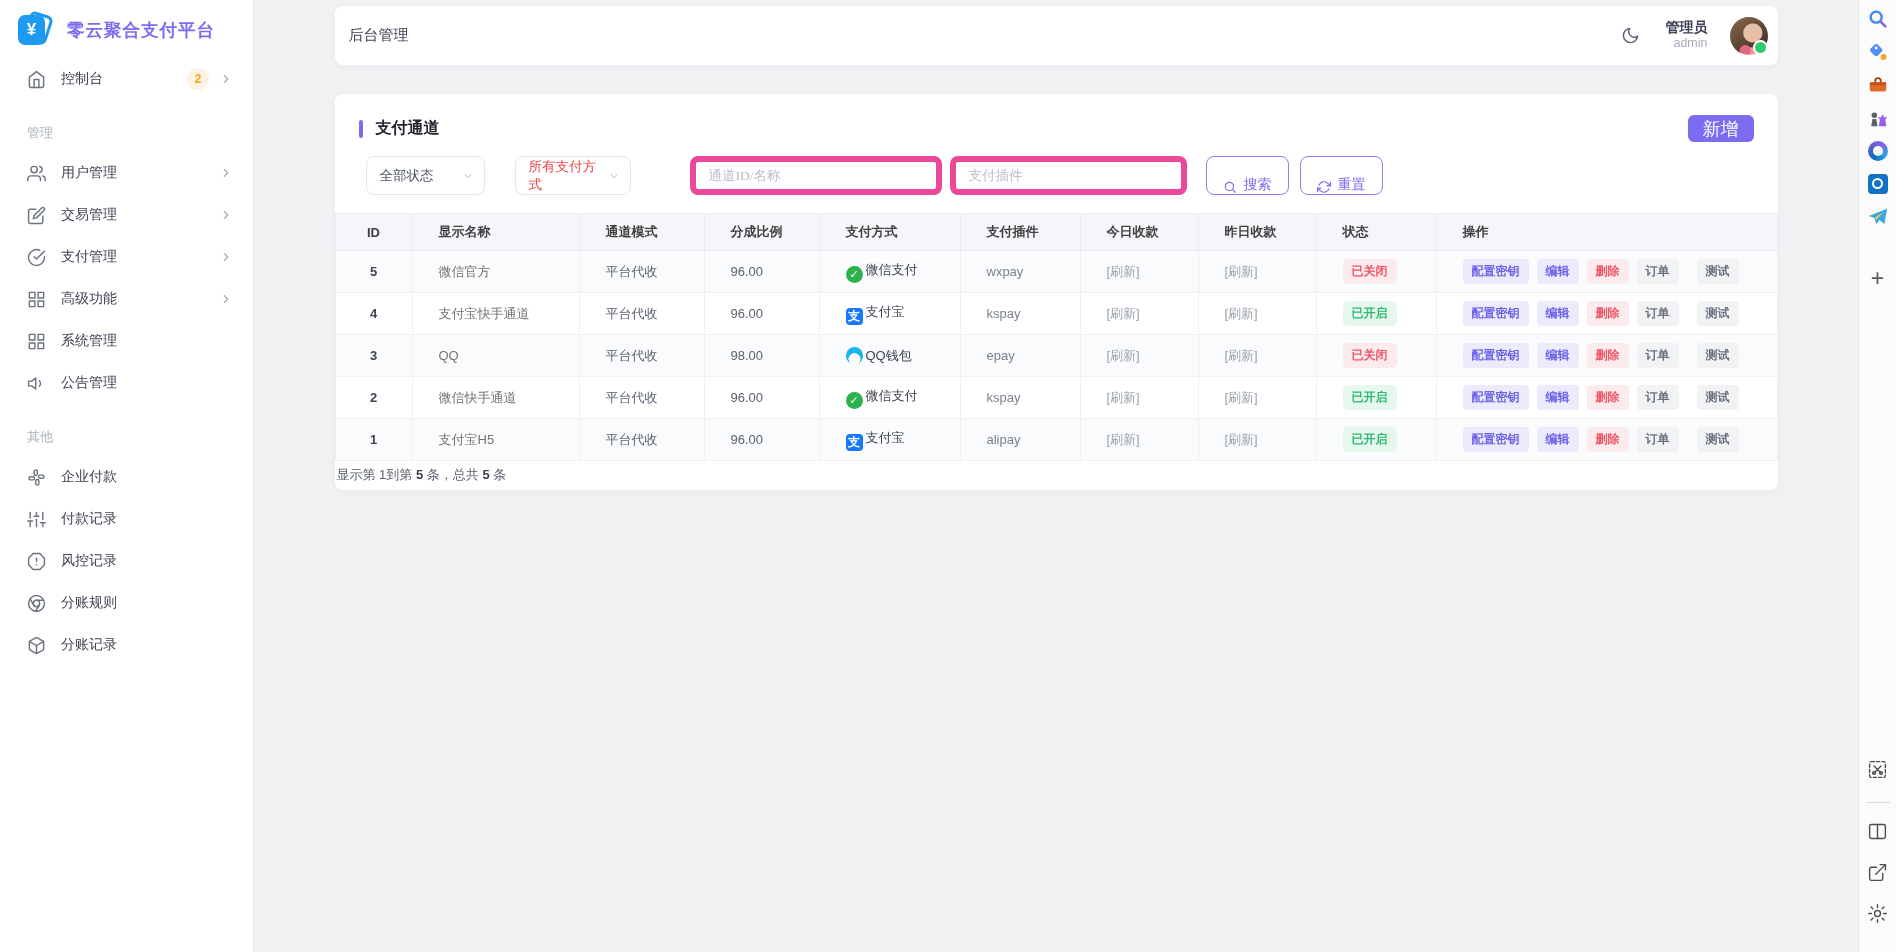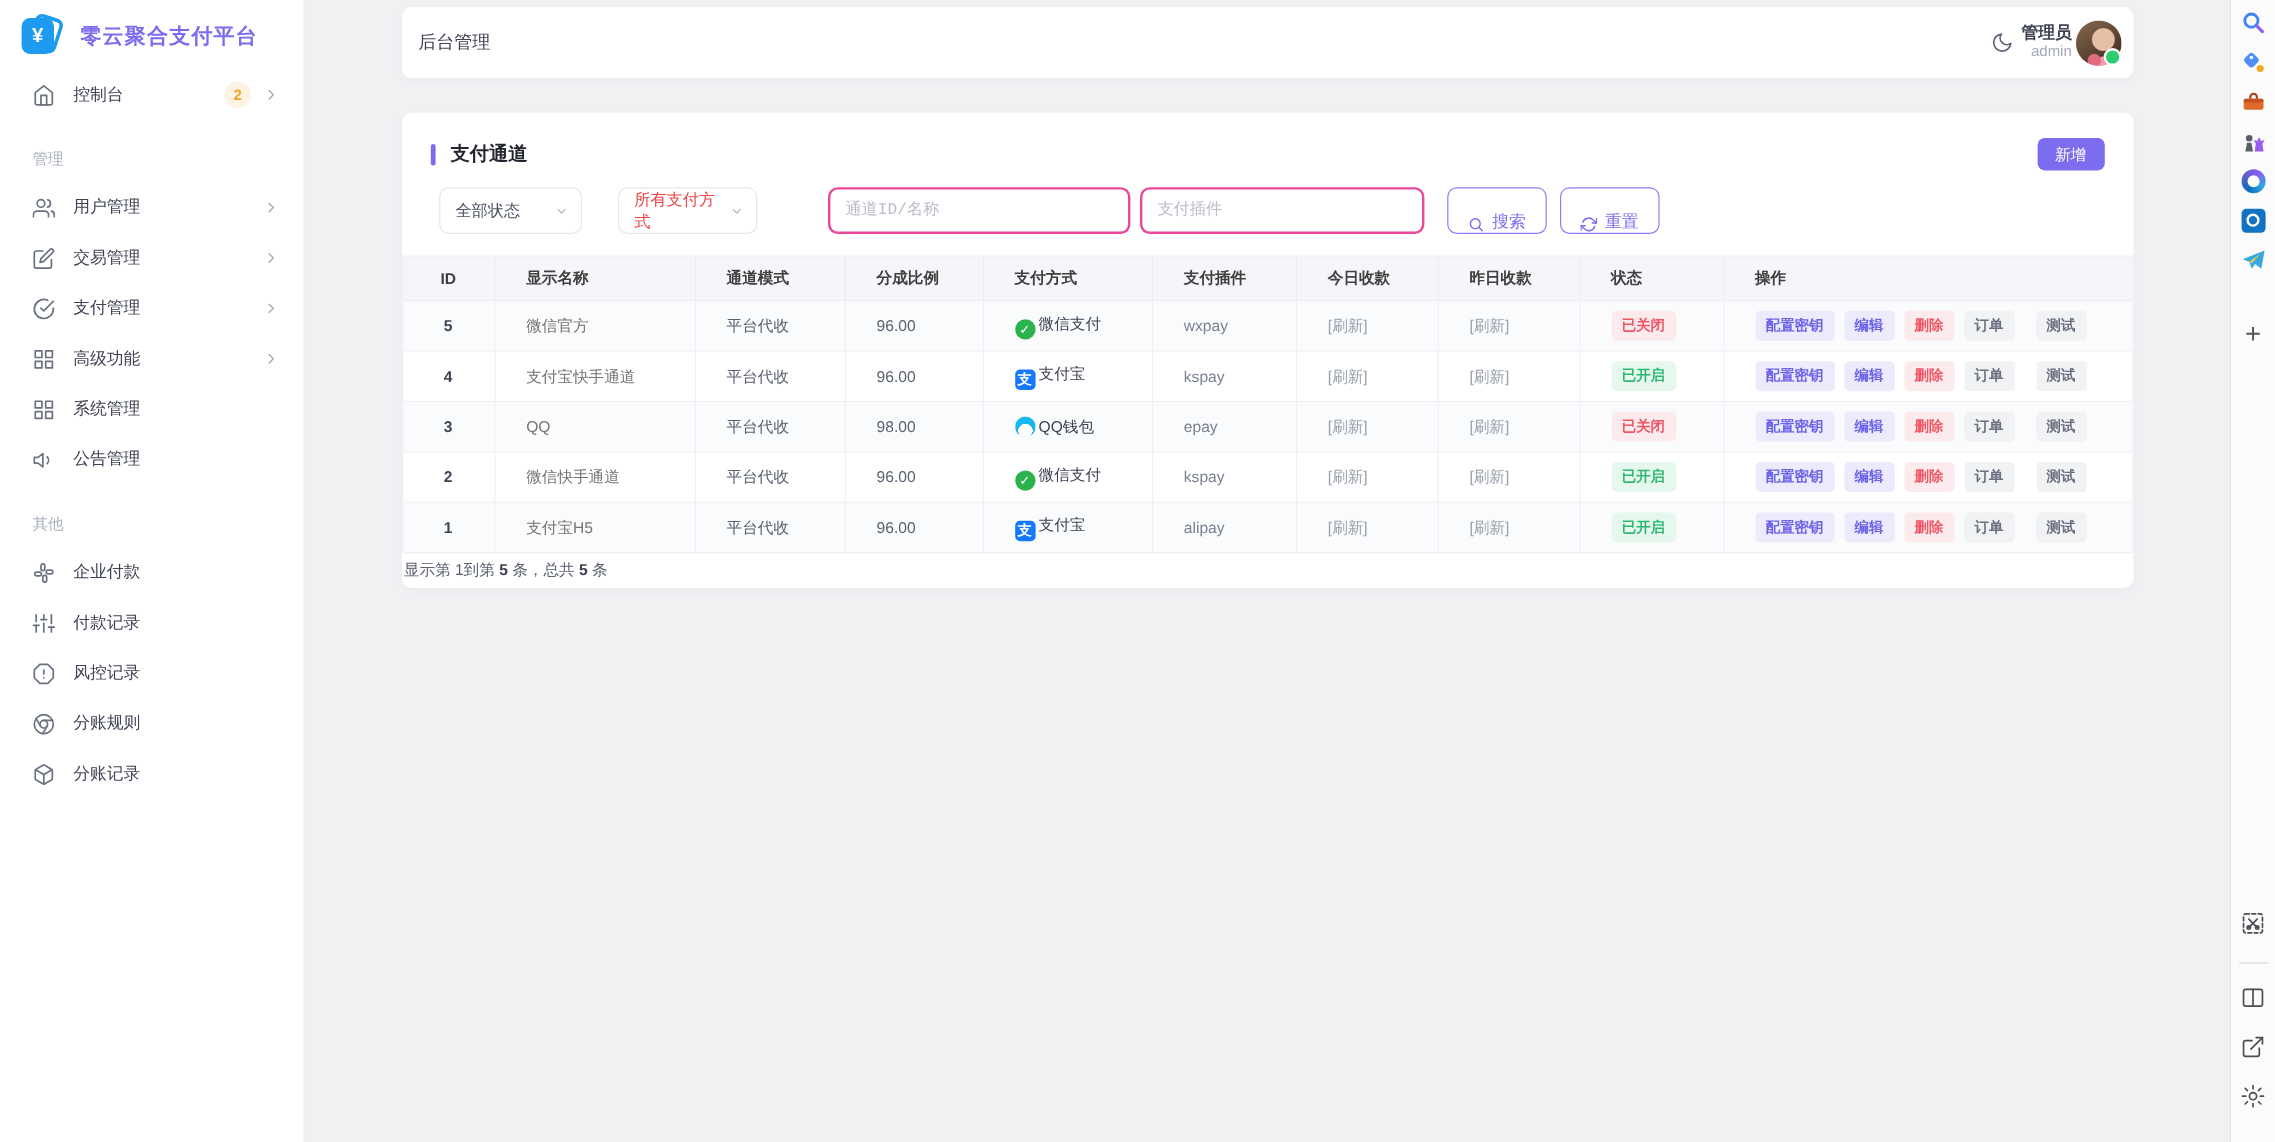--- a/index.html
+++ b/index.html
@@ -56,21 +56,21 @@
   .outlook-ic::after { content:""; position:absolute; left:4px; top:4px; width:7px; height:7px;
     border:2.6px solid #fff; border-radius:50%; }
 
   
   .main { position:absolute; left:254px; right:38px; top:0; bottom:0; }
   .content { width:1443px; margin:0 auto; }
 
   .topbar { height:59px; margin-top:6px; background:#fff; border-radius:8px;
     box-shadow:0 2px 6px rgba(80,90,120,.04); display:flex; align-items:center; padding:0 10px 0 14px; }
   .topbar-title { font-size:15px; color:#3f4254; font-weight:500; }
-  .topbar-right { margin-left:auto; display:flex; align-items:center; gap:3px; }
+  .topbar-right { margin-left:auto; display:flex; align-items:center; gap:22px; }
   .moon-btn { width:26px; height:26px; color:#5e6278; cursor:pointer; display:flex;
     align-items:center; justify-content:center; }
   .moon-btn svg { width:19px; height:19px; stroke:currentColor; fill:none; stroke-width:1.8;
     stroke-linecap:round; stroke-linejoin:round; }
   .user-meta { text-align:right; line-height:1.25; cursor:pointer; }
   .user-name { font-size:14px; font-weight:bold; color:#3f4254; }
   .user-role { font-size:12.5px; color:#a6abb8; }
   .avatar { width:38px; height:38px; border-radius:50%; position:relative; cursor:pointer; flex:0 0 auto;
     background:
       radial-gradient(circle at 40% 88%, #e06a7e 0 5px, rgba(224,106,126,0) 6px),
@@ -80,34 +80,34 @@
   .avatar::after { content:""; position:absolute; right:0; bottom:0; width:11px; height:11px;
     border-radius:50%; background:#2ecc71; border:2px solid #fff; }
 
   
   .panel { margin-top:29px; background:#fff; border-radius:8px; position:relative;
     box-shadow:0 2px 6px rgba(80,90,120,.04); padding-bottom:4px; }
   .panel-head { display:flex; align-items:center; padding:24px 24px 0; }
   .title-bar { width:4px; height:18px; border-radius:2px; background:#7b6cf0; margin-right:13px; }
   .panel-title { font-size:16px; font-weight:600; color:#23262f; }
   .add-btn { position:absolute; right:24px; top:21px; height:27px; padding:0 15px;
-    background:#7b6cf0; color:#fff; border:none; border-radius:6px; font-size:13px; cursor:pointer;
+    background:#7b6cf0; color:#fff; border:none; border-radius:6px; font-size:18px; cursor:pointer;
     font-family:inherit; }
 
   .filters { display:flex; align-items:center; padding:17px 0 18px 31px; }
   .sel { height:39px; border:1px solid #e4e6ee; border-radius:8px; background:#fff;
     display:flex; align-items:center; justify-content:space-between; padding:0 10px 0 13px;
     color:#4b5263; font-size:13.5px; cursor:pointer; }
   .sel-status { width:119px; }
   .sel-method { width:116px; margin-left:30px; color:#ef4444; }
   .sel .chev-d { width:12px; height:12px; color:#b2b6c3; margin-left:6px; flex:0 0 auto; }
   .sel .chev-d svg { width:12px; height:12px; stroke:currentColor; fill:none; stroke-width:2;
     stroke-linecap:round; stroke-linejoin:round; }
-  .f-input { height:39px; border:2px solid #ec4899; border-radius:8px; padding:0 13px;
-    font-size:13.5px; color:#3f4254; font-family:Liberation Mono, monospace; outline:none; background:#fff; }
+  .f-input { height:39px; border:6px solid #ec4899; border-radius:8px; padding:0 13px;
+    font-size:13.5px; color:#3f4254; font-family:Liberation Serif, serif; outline:none; background:#fff; }
   .f-input::placeholder { color:#b9bdc9; }
   .in-channel { width:252px; margin-left:59px; }
   .in-plugin { width:237px; margin-left:8px; }
   .btn-outline { height:39px; display:flex; align-items:flex-end; gap:7px; padding:0 16px;
     background:#fff; border:1px solid #8b80f2; color:#7b6cf0; border-radius:8px;
     font-size:14px; cursor:pointer; font-family:inherit; }
   .btn-search { margin-left:19px; }
   .btn-reset { margin-left:11px; }
   .btn-outline svg { width:14px; height:14px; stroke:currentColor; fill:none; stroke-width:2;
     stroke-linecap:round; stroke-linejoin:round; }

